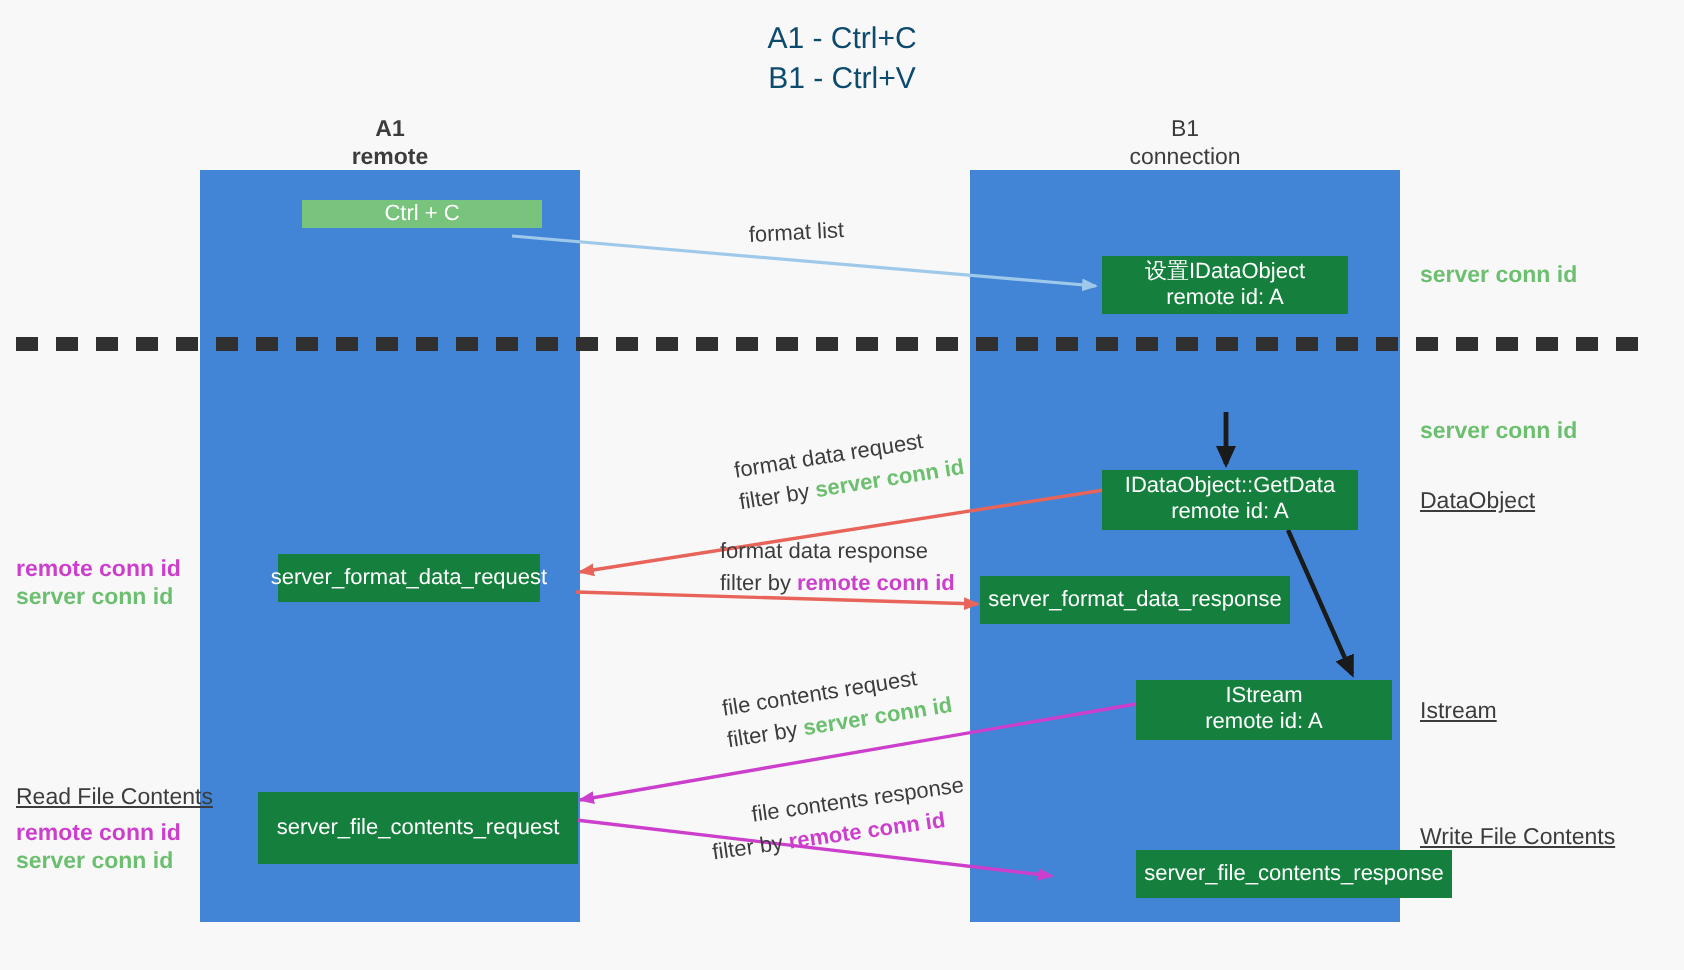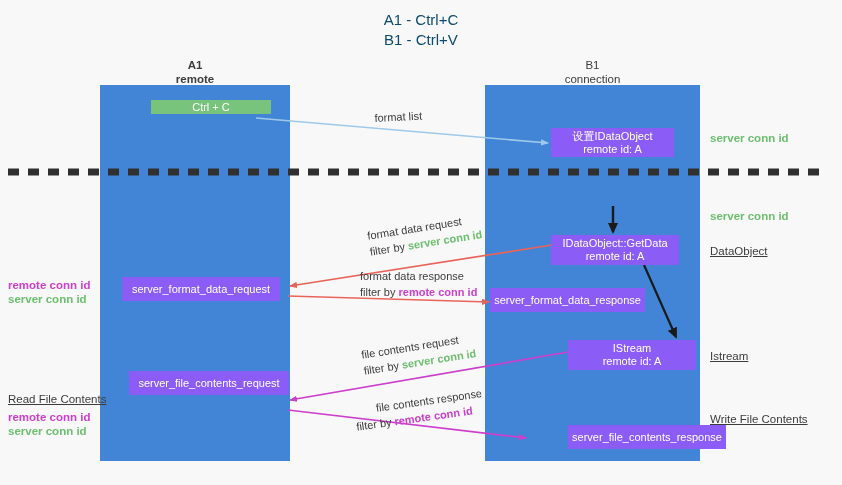--- a/index.html
+++ b/index.html
@@ -26,21 +26,21 @@
   
   .lane{background:#4285d6;}
 
   
   .box{
     box-sizing:border-box;display:flex;flex-direction:column;
     align-items:center;justify-content:center;
     color:#ffffff;font-size:11px;line-height:13px;text-align:center;
   }
   .box.green{background:#79c47c;}
-  .box.orange{background:#8b5cf6;}
+  .box.orange{background:#15803d;}
   .box span{display:block;pointer-events:none;}
 
   
   .sidelabel{font-size:11.5px;line-height:15px;}
   .sl-green{color:#6cbf6f;font-weight:bold;}
   .sl-magenta{color:#cc3fcc;font-weight:bold;}
   .sl-dark{color:#3c3c3c;text-decoration:underline;}
 
   
   .annot{
@@ -115,34 +115,34 @@
     <span>设置IDataObject</span>
     <span>remote id: A</span>
   </div>
 
 
   <div class="abs box orange" style="left:551px;top:235px;width:128px;height:30px;">
     <span>IDataObject::GetData</span>
     <span>remote id: A</span>
   </div>
 
-  <div class="abs box orange" style="left:122px;top:277px;width:158px;height:24px;">
+  <div class="abs box orange" style="left:139px;top:277px;width:131px;height:24px;">
     <span>server_format_data_request</span>
   </div>
 
   <div class="abs box orange" style="left:490px;top:288px;width:155px;height:24px;">
     <span>server_format_data_response</span>
   </div>
 
   <div class="abs box orange" style="left:568px;top:340px;width:128px;height:30px;">
     <span>IStream</span>
     <span>remote id: A</span>
   </div>
 
-  <div class="abs box orange" style="left:129px;top:371px;width:160px;height:24px;">
+  <div class="abs box orange" style="left:129px;top:396px;width:160px;height:36px;">
     <span>server_file_contents_request</span>
   </div>
 
   <div class="abs box orange" style="left:527px;top:425px;width:158px;height:24px;margin-left:41px;">
     <span>server_file_contents_response</span>
   </div>
 
   <div class="abs sidelabel sl-green" style="left:710px;top:131px;">server conn id</div>
 
   <div class="abs sidelabel sl-green" style="left:710px;top:209px;">server conn id</div>

